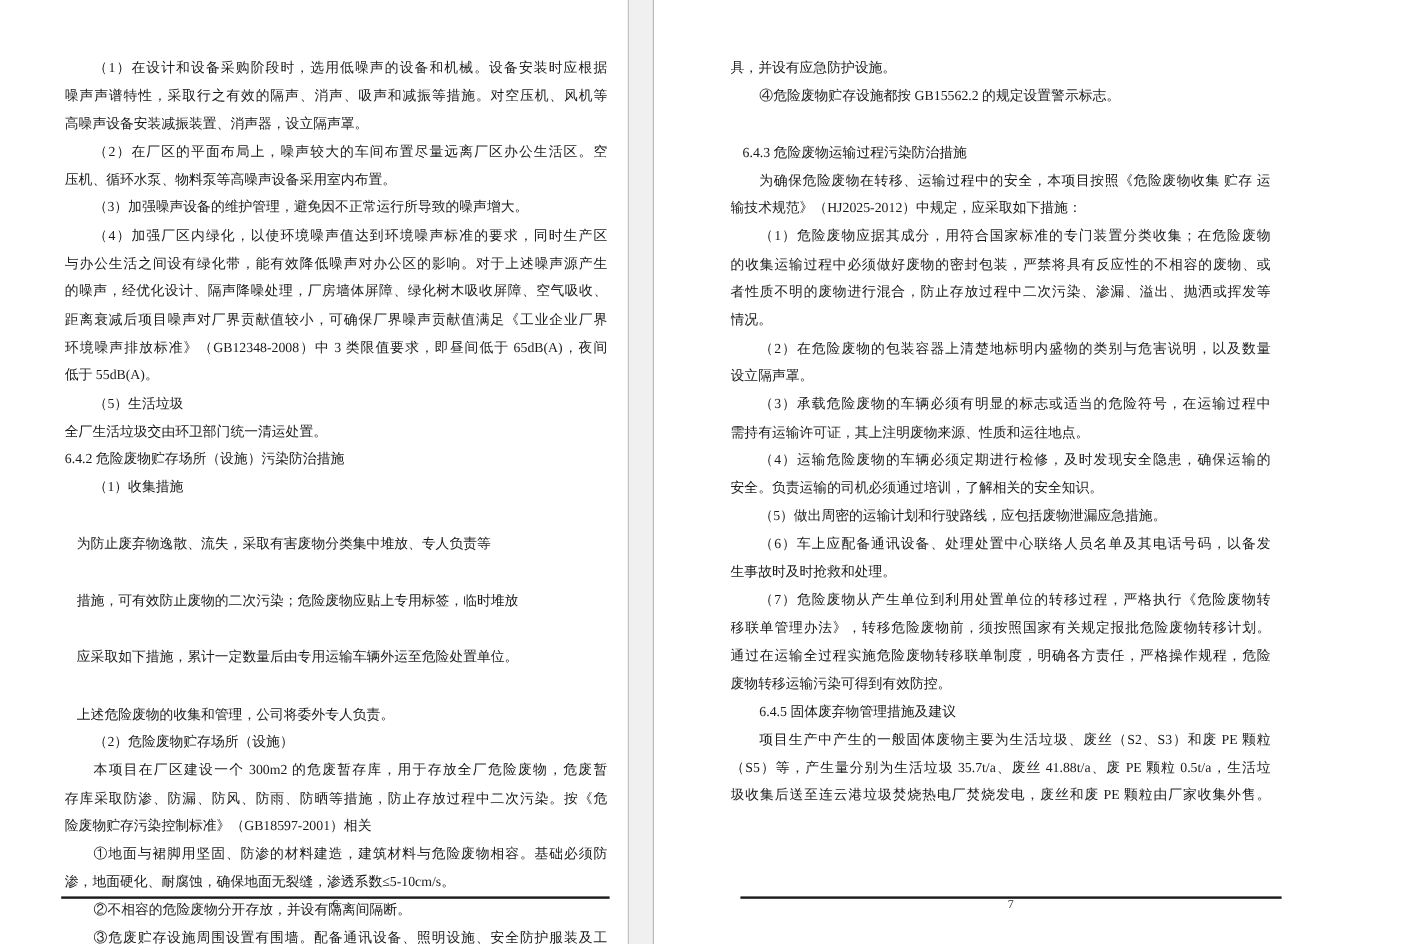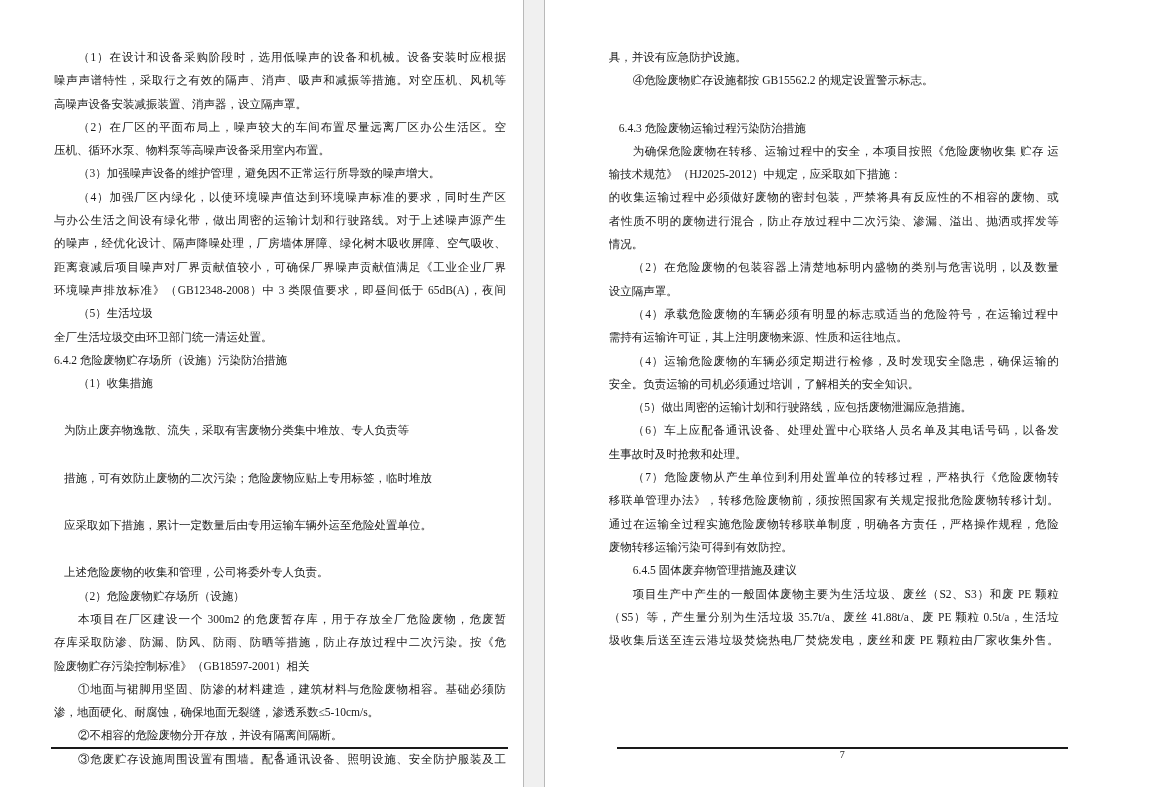--- a/index.html
+++ b/index.html
@@ -43,24 +43,25 @@
 <div class="spread">
   <div class="page page-left">
     <div class="text-block">
         <div class="ln i2 jf">（1）在设计和设备采购阶段时，选用低噪声的设备和机械。设备安装时应根据</div>
         <div class="ln i0 jf">噪声声谱特性，采取行之有效的隔声、消声、吸声和减振等措施。对空压机、风机等</div>
         <div class="ln i0">高噪声设备安装减振装置、消声器，设立隔声罩。</div>
         <div class="ln i2 jf">（2）在厂区的平面布局上，噪声较大的车间布置尽量远离厂区办公生活区。空</div>
         <div class="ln i0">压机、循环水泵、物料泵等高噪声设备采用室内布置。</div>
         <div class="ln i2">（3）加强噪声设备的维护管理，避免因不正常运行所导致的噪声增大。</div>
         <div class="ln i2 jf">（4）加强厂区内绿化，以使环境噪声值达到环境噪声标准的要求，同时生产区</div>
-        <div class="ln i0 jf">与办公生活之间设有绿化带，做出周密的运输计划和行驶路线。对于上述噪声源产生</div>
+        <div class="ln i0 jf">与办公生活之间设有绿化带，能有效降低噪声对办公区的影响。对于上述噪声源产生</div>
         <div class="ln i0 jf">的噪声，经优化设计、隔声降噪处理，厂房墙体屏障、绿化树木吸收屏障、空气吸收、</div>
         <div class="ln i0 jf">距离衰减后项目噪声对厂界贡献值较小，可确保厂界噪声贡献值满足《工业企业厂界</div>
         <div class="ln i0 jf">环境噪声排放标准》（GB12348-2008）中 3 类限值要求，即昼间低于 65dB(A)，夜间</div>
+        <div class="ln i0">低于 55dB(A)。</div>
         <div class="ln i2">（5）生活垃圾</div>
         <div class="ln i0">全厂生活垃圾交由环卫部门统一清运处置。</div>
         <div class="ln i0">6.4.2 危险废物贮存场所（设施）污染防治措施</div>
         <div class="ln i2">（1）收集措施</div>
         <div class="ln i1">为防止废弃物逸散、流失，采取有害废物分类集中堆放、专人负责等</div>
         <div class="ln i1">措施，可有效防止废物的二次污染；危险废物应贴上专用标签，临时堆放</div>
         <div class="ln i1">应采取如下措施，累计一定数量后由专用运输车辆外运至危险处置单位。</div>
         <div class="ln i1">上述危险废物的收集和管理，公司将委外专人负责。</div>
         <div class="ln i2">（2）危险废物贮存场所（设施）</div>
         <div class="ln i2 jf">本项目在厂区建设一个 300m2 的危废暂存库，用于存放全厂危险废物，危废暂</div>
@@ -75,26 +76,27 @@
     <div class="page-number">6</div>
   </div>
   <div class="gutter"></div>
   <div class="page page-right">
     <div class="text-block">
         <div class="ln i0">具，并设有应急防护设施。</div>
         <div class="ln i2">④危险废物贮存设施都按 GB15562.2 的规定设置警示标志。</div>
         <div class="ln i1">6.4.3 危险废物运输过程污染防治措施</div>
         <div class="ln i2 jf">为确保危险废物在转移、运输过程中的安全，本项目按照《危险废物收集 贮存 运</div>
         <div class="ln i0">输技术规范》（HJ2025-2012）中规定，应采取如下措施：</div>
+        <div class="ln i2 jf">（1）危险废物应据其成分，用符合国家标准的专门装置分类收集；在危险废物</div>
         <div class="ln i0 jf">的收集运输过程中必须做好废物的密封包装，严禁将具有反应性的不相容的废物、或</div>
         <div class="ln i0 jf">者性质不明的废物进行混合，防止存放过程中二次污染、渗漏、溢出、抛洒或挥发等</div>
         <div class="ln i0">情况。</div>
         <div class="ln i2 jf">（2）在危险废物的包装容器上清楚地标明内盛物的类别与危害说明，以及数量</div>
         <div class="ln i0">设立隔声罩。</div>
-        <div class="ln i2 jf">（4）承载危险废物的车辆必须有明显的标志或适当的危险符号，在运输过程中</div>
+        <div class="ln i2 jf">（3）承载危险废物的车辆必须有明显的标志或适当的危险符号，在运输过程中</div>
         <div class="ln i0">需持有运输许可证，其上注明废物来源、性质和运往地点。</div>
         <div class="ln i2 jf">（4）运输危险废物的车辆必须定期进行检修，及时发现安全隐患，确保运输的</div>
         <div class="ln i0">安全。负责运输的司机必须通过培训，了解相关的安全知识。</div>
         <div class="ln i2">（5）做出周密的运输计划和行驶路线，应包括废物泄漏应急措施。</div>
         <div class="ln i2 jf">（6）车上应配备通讯设备、处理处置中心联络人员名单及其电话号码，以备发</div>
         <div class="ln i0">生事故时及时抢救和处理。</div>
         <div class="ln i2 jf">（7）危险废物从产生单位到利用处置单位的转移过程，严格执行《危险废物转</div>
         <div class="ln i0 jf">移联单管理办法》，转移危险废物前，须按照国家有关规定报批危险废物转移计划。</div>
         <div class="ln i0 jf">通过在运输全过程实施危险废物转移联单制度，明确各方责任，严格操作规程，危险</div>
         <div class="ln i0">废物转移运输污染可得到有效防控。</div>

